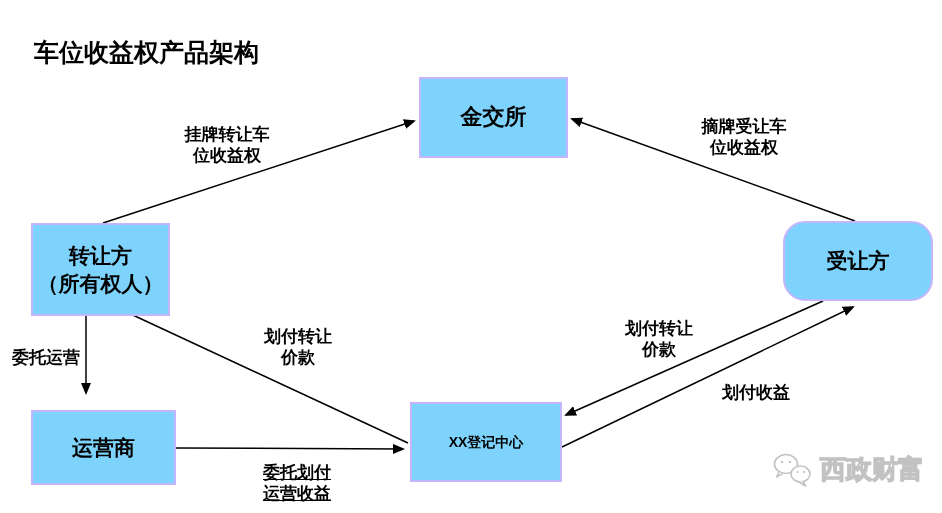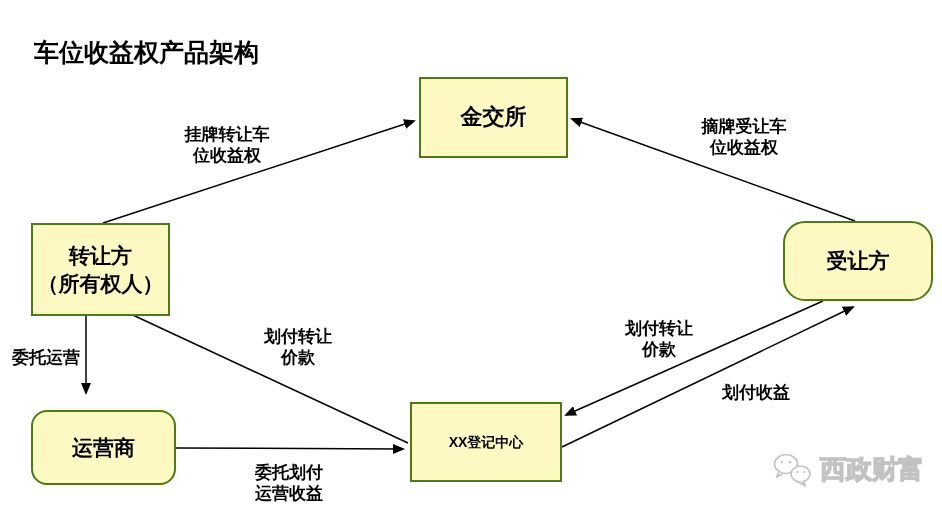--- a/index.html
+++ b/index.html
@@ -27,52 +27,52 @@
     left: 0;
     top: 0;
   }
   .arrows line {
     stroke: #000000;
     stroke-width: 1.5;
   }
   .node {
     position: absolute;
     box-sizing: border-box;
-    background: #fef9c3;
-    border: 2px solid #4d7c0f;
+    background: #7dd3fc;
+    border: 2px solid #c4b5fd;
     display: flex;
     flex-direction: column;
     align-items: center;
     justify-content: center;
     text-align: center;
     font-weight: 700;
     line-height: 1.3;
   }
   .node-exchange   { left: 419px; top:  77px; width: 149px; height: 81px; font-size: 22px; }
   .node-transferor { left:  31px; top: 223px; width: 139px; height: 93px; font-size: 21px; }
   .node-transferee { left: 783px; top: 221px; width: 150px; height: 80px; font-size: 21px; border-radius: 22px; }
-  .node-operator   { left:  31px; top: 410px; width: 145px; height: 75px; font-size: 21px; border-radius: 16px; }
+  .node-operator   { left:  31px; top: 410px; width: 145px; height: 75px; font-size: 21px; }
   .node-registry   { left: 410px; top: 402px; width: 152px; height: 80px; font-size: 14px; }
   .node .line { display: block; }
   .edge-label {
     position: absolute;
     font-size: 17px;
     font-weight: 700;
     line-height: 1.25;
     text-align: center;
   }
   .edge-label .line { display: block; }
   .nowrap { white-space: nowrap; }
   .lab-list    { left: 183px; top: 124px; width: 88px; }
   .lab-delist  { left: 700px; top: 116px; width: 88px; }
   .lab-entrust { left:  12px; top: 347px; text-align: right; }
   .lab-price-l { left: 263px; top: 326px; width: 70px; }
   .lab-price-r { left: 624px; top: 318px; width: 70px; }
   .lab-revenue { left: 722px; top: 382px; }
-  .lab-oprev   { left: 254px; top: 462px; width: 70px; }
+  .lab-oprev   { left: 262px; top: 462px; width: 70px; text-decoration: underline; }
   .watermark {
     position: absolute;
     left: 772px;
     top: 452px;
     display: flex;
     align-items: flex-start;
     gap: 6px;
   }
   .watermark-text {
     font-size: 26px;

